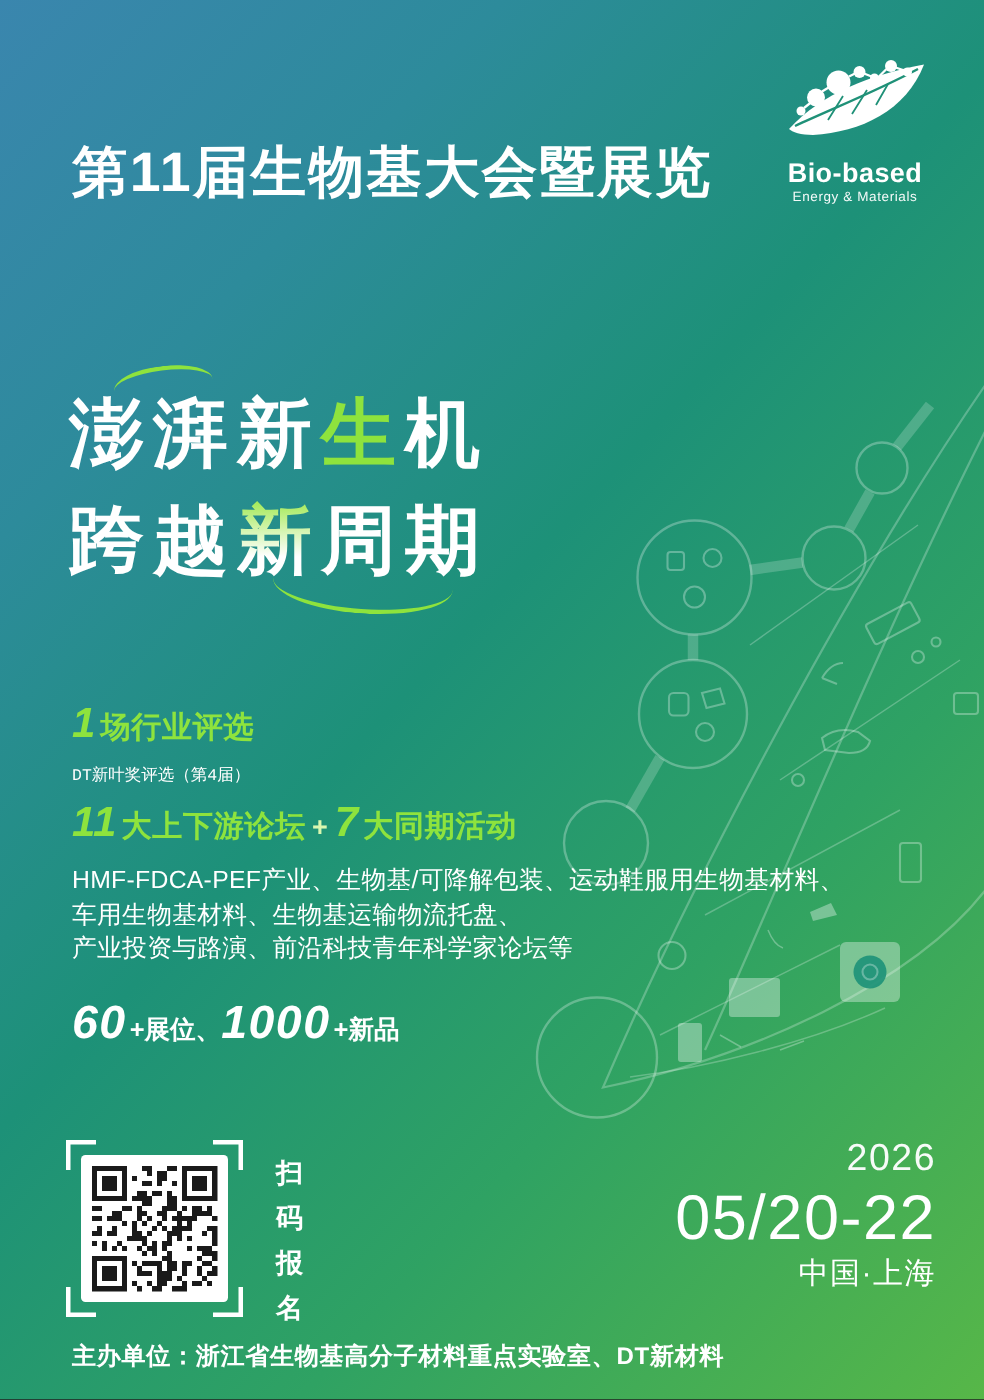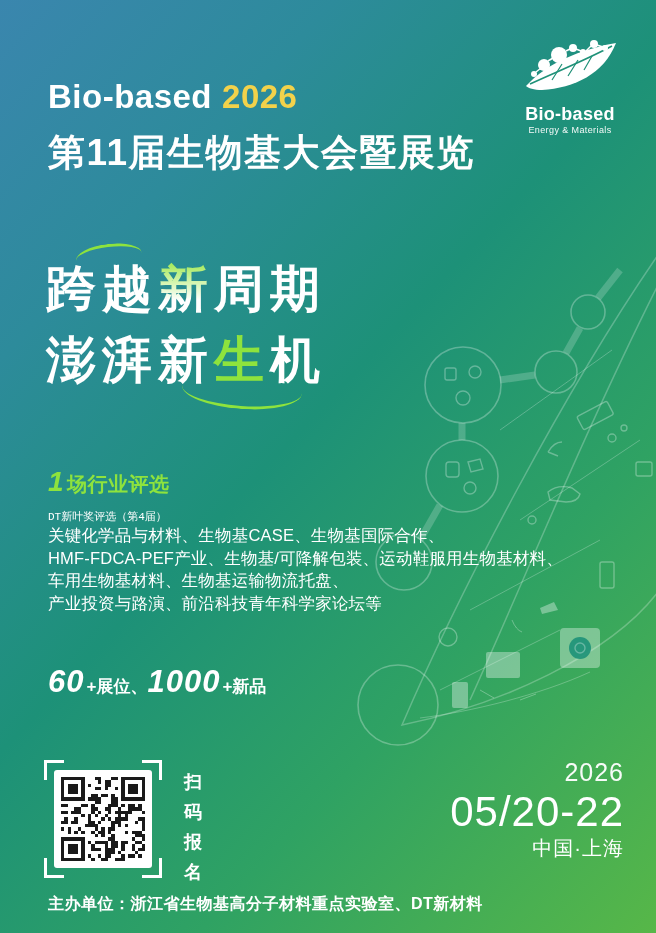--- a/index.html
+++ b/index.html
@@ -141,39 +141,38 @@
         <line x1="58" y1="17" x2="63" y2="19"></line>
         <line x1="68" y1="19" x2="73" y2="14"></line>
         <line x1="79" y1="13" x2="85" y2="15"></line>
       </g>
     </svg>
     <div class="logo-name">Bio-based</div>
     <div class="logo-tagline">Energy &amp; Materials</div>
   </div>
 
   <div class="header">
-    <div class="brand-line"><span>Bio-based</span><span class="brand-year">2026</span></div>
     <div class="title-cn">第11届生物基大会暨展览</div>
   </div>
 
   <div class="arc1"></div>
   <div class="slogan">
+    <div><span>澎湃新</span><span class="accent">生</span><span>机</span></div>
     <div><span>跨越</span><span class="accent-grad">新</span><span>周期</span></div>
-    <div><span>澎湃新</span><span class="accent">生</span><span>机</span></div>
   </div>
   <div class="arc2"></div>
 
   <div class="sec sec-award">
     <div class="sec-head"><span class="num">1</span><span>场行业评选</span></div>
     <div class="sec-detail">DT新叶奖评选（第4届）</div>
   </div>
 
   <div class="sec sec-forums">
+    <div class="sec-head"><span class="num">11</span><span>大上下游论坛</span><span class="plus">+</span><span class="num">7</span><span>大同期活动</span></div>
     <div class="body-lines">
-      <div>关键化学品与材料、生物基CASE、生物基国际合作、</div>
       <div>HMF-FDCA-PEF产业、生物基/可降解包装、运动鞋服用生物基材料、</div>
       <div>车用生物基材料、生物基运输物流托盘、</div>
       <div>产业投资与路演、前沿科技青年科学家论坛等</div>
     </div>
   </div>
 
   <div class="sec sec-exhibition">
     <div class="stats"><span class="stat-num">60</span><span>+展位、</span><span class="stat-num">1000</span><span>+新品</span></div>
   </div>
 

